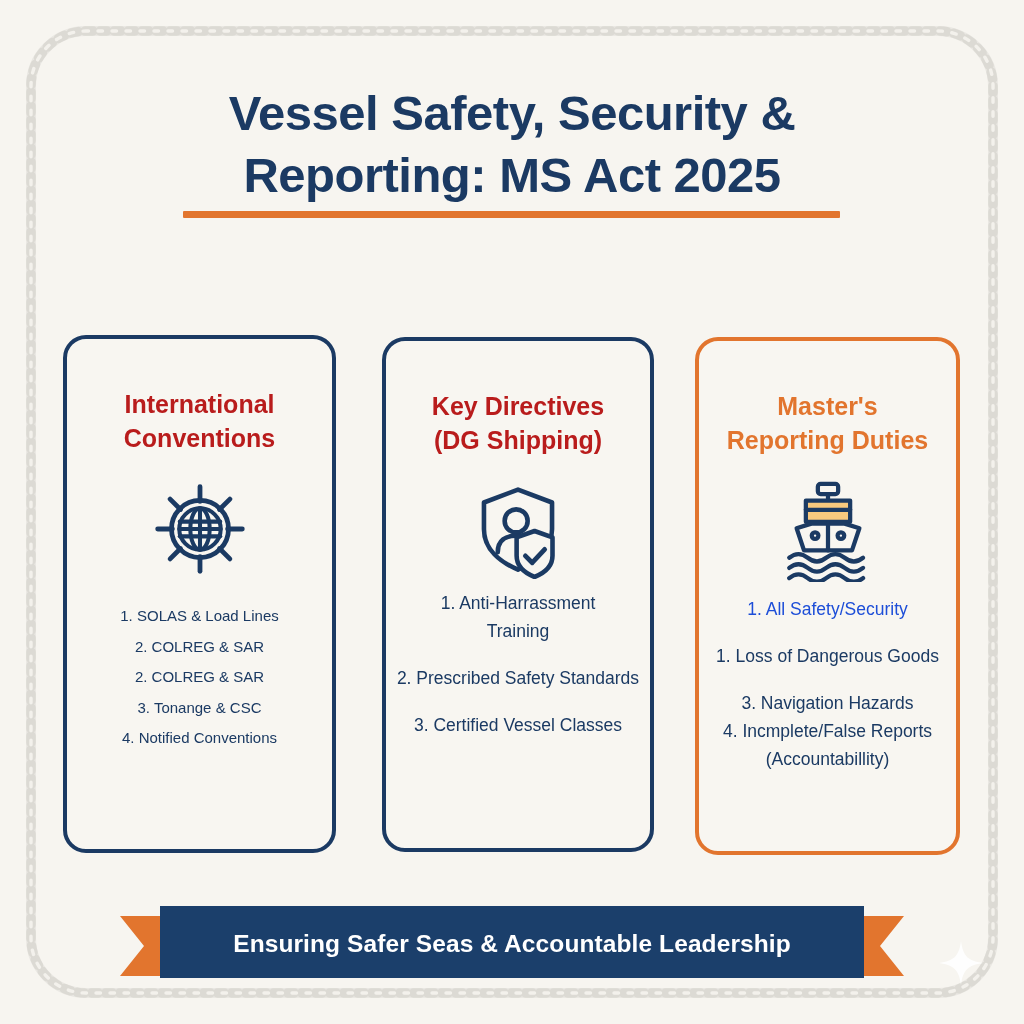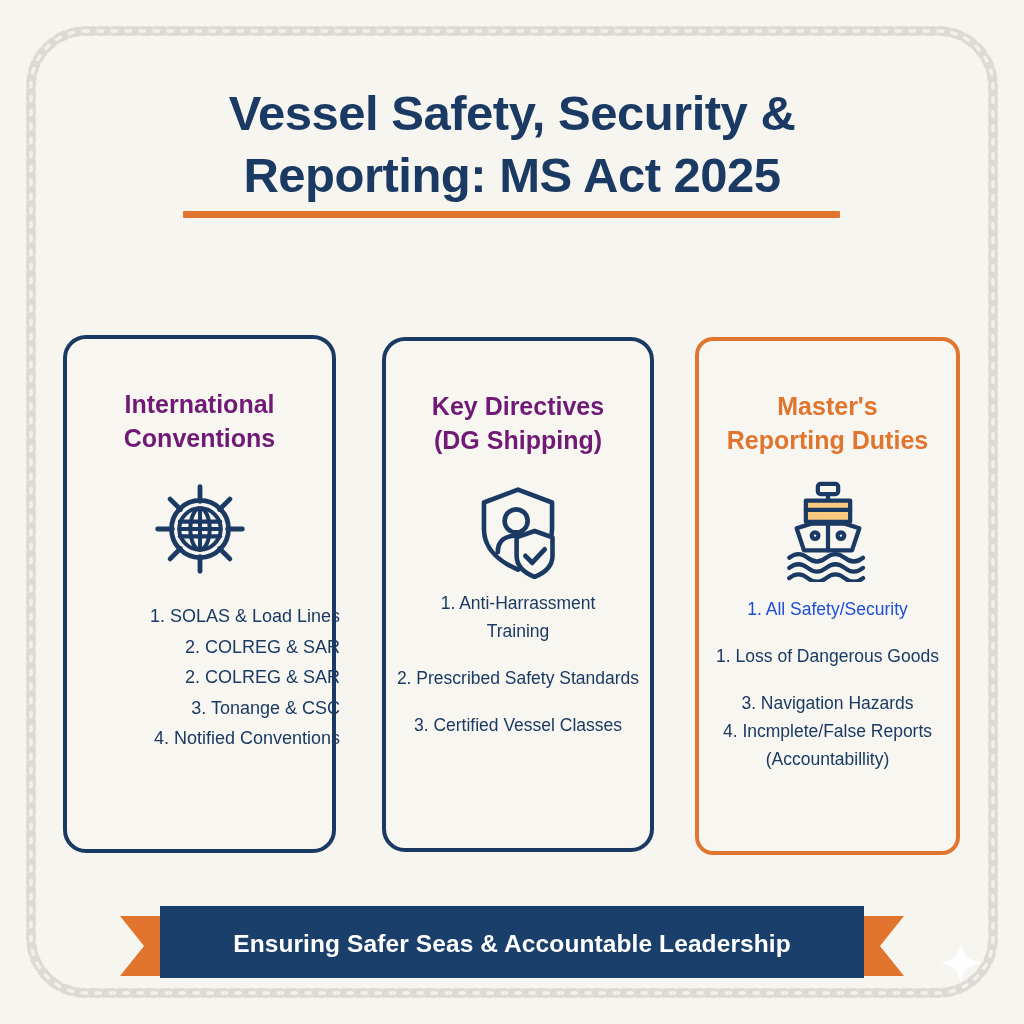--- a/index.html
+++ b/index.html
@@ -54,35 +54,35 @@
     border-radius:1px;
   }
 
   
   .card {
     position:absolute;
     background:#f8f6f1;
     border-radius:23px;
     border:4px solid #1b3a63;
   }
-  .card.accent { border-color:#e2752e;border-radius:18px; }
+  .card.accent { border-color:#e2752e; }
 
   #card-0 { left:63px;  top:335px; width:273px; height:518px; }
   #card-1 { left:382px; top:337px; width:272px; height:515px; }
   #card-2 { left:695px; top:337px; width:265px; height:518px; }
 
   .card-heading {
     position:absolute;
     left:8px; right:8px;
     top:48px;
     text-align:center;
     font-size:25px;
     font-weight:bold;
     line-height:34px;
-    color:#701a75;
+    color:#b91c1c;
   }
   .card.accent .card-heading { color:#e2752e; }
   .card-heading span { display:block; white-space:nowrap; }
 
   .card-icon {
     position:absolute;
     left:0; right:0;
     top:138px;
     display:flex;
     justify-content:center;
@@ -93,21 +93,21 @@
   .card-list {
     position:absolute;
     left:-8px; right:-8px;
     list-style:none;
     text-align:center;
     color:#1b3a63;
   }
   .card-list li { white-space:nowrap; }
 
   
-  #list-0 { top:262px; font-size:18px; line-height:30.5px;text-align:right; }
+  #list-0 { top:262px; font-size:15px; line-height:30.5px; }
   
   #list-1 { top:248px; font-size:17.5px; line-height:28px; }
   #list-1 li.gap { margin-top:19px; }
   
   #list-2 { top:254px; font-size:17.5px; line-height:28px; }
   #list-2 li.gap { margin-top:19px; }
   #list-2 li.hl { color:#1d4ed8; }
 
   
   .banner {

